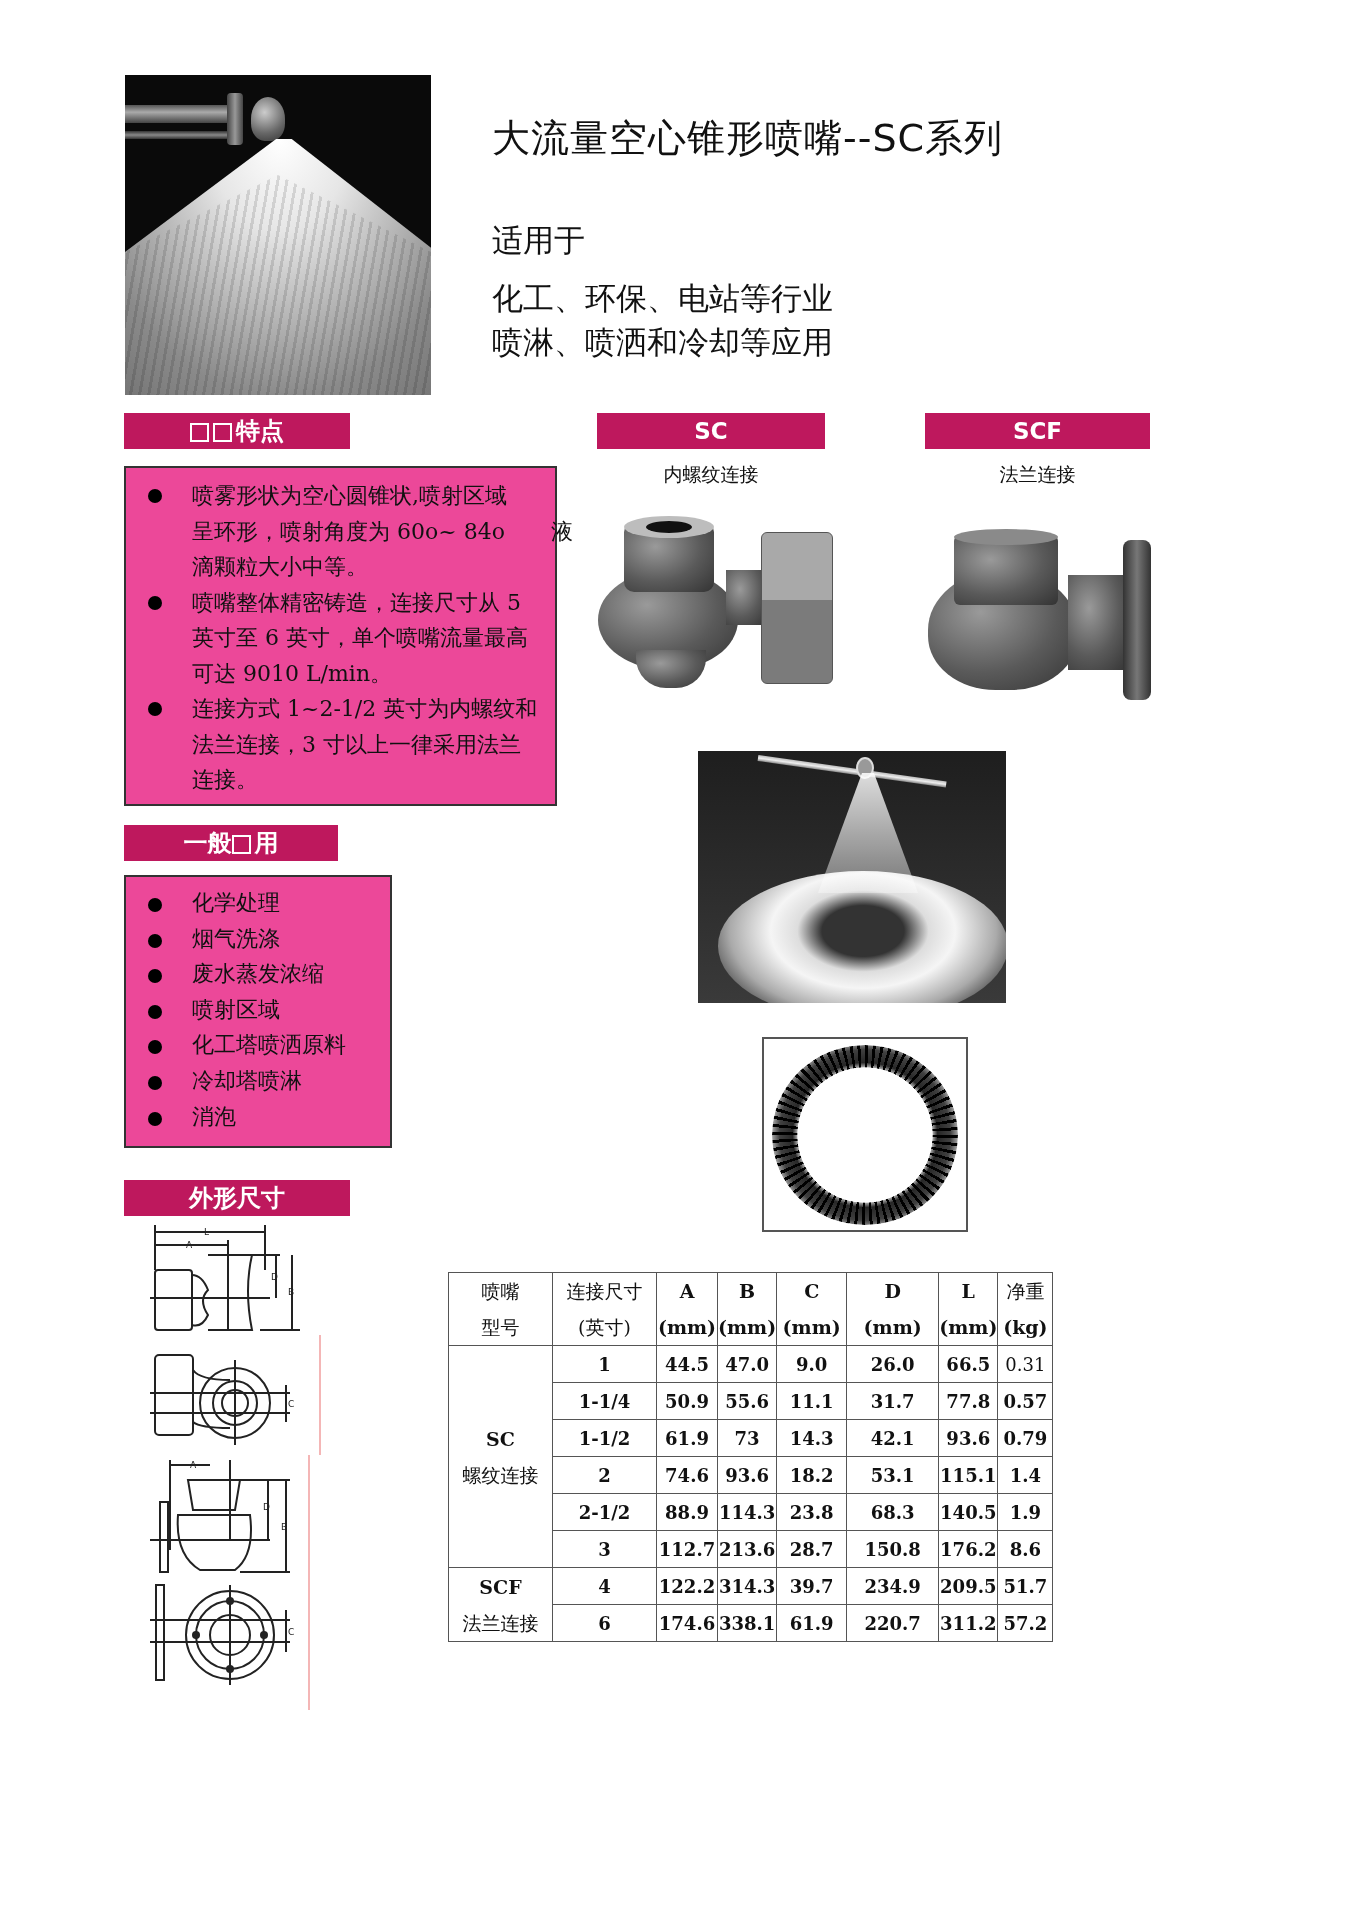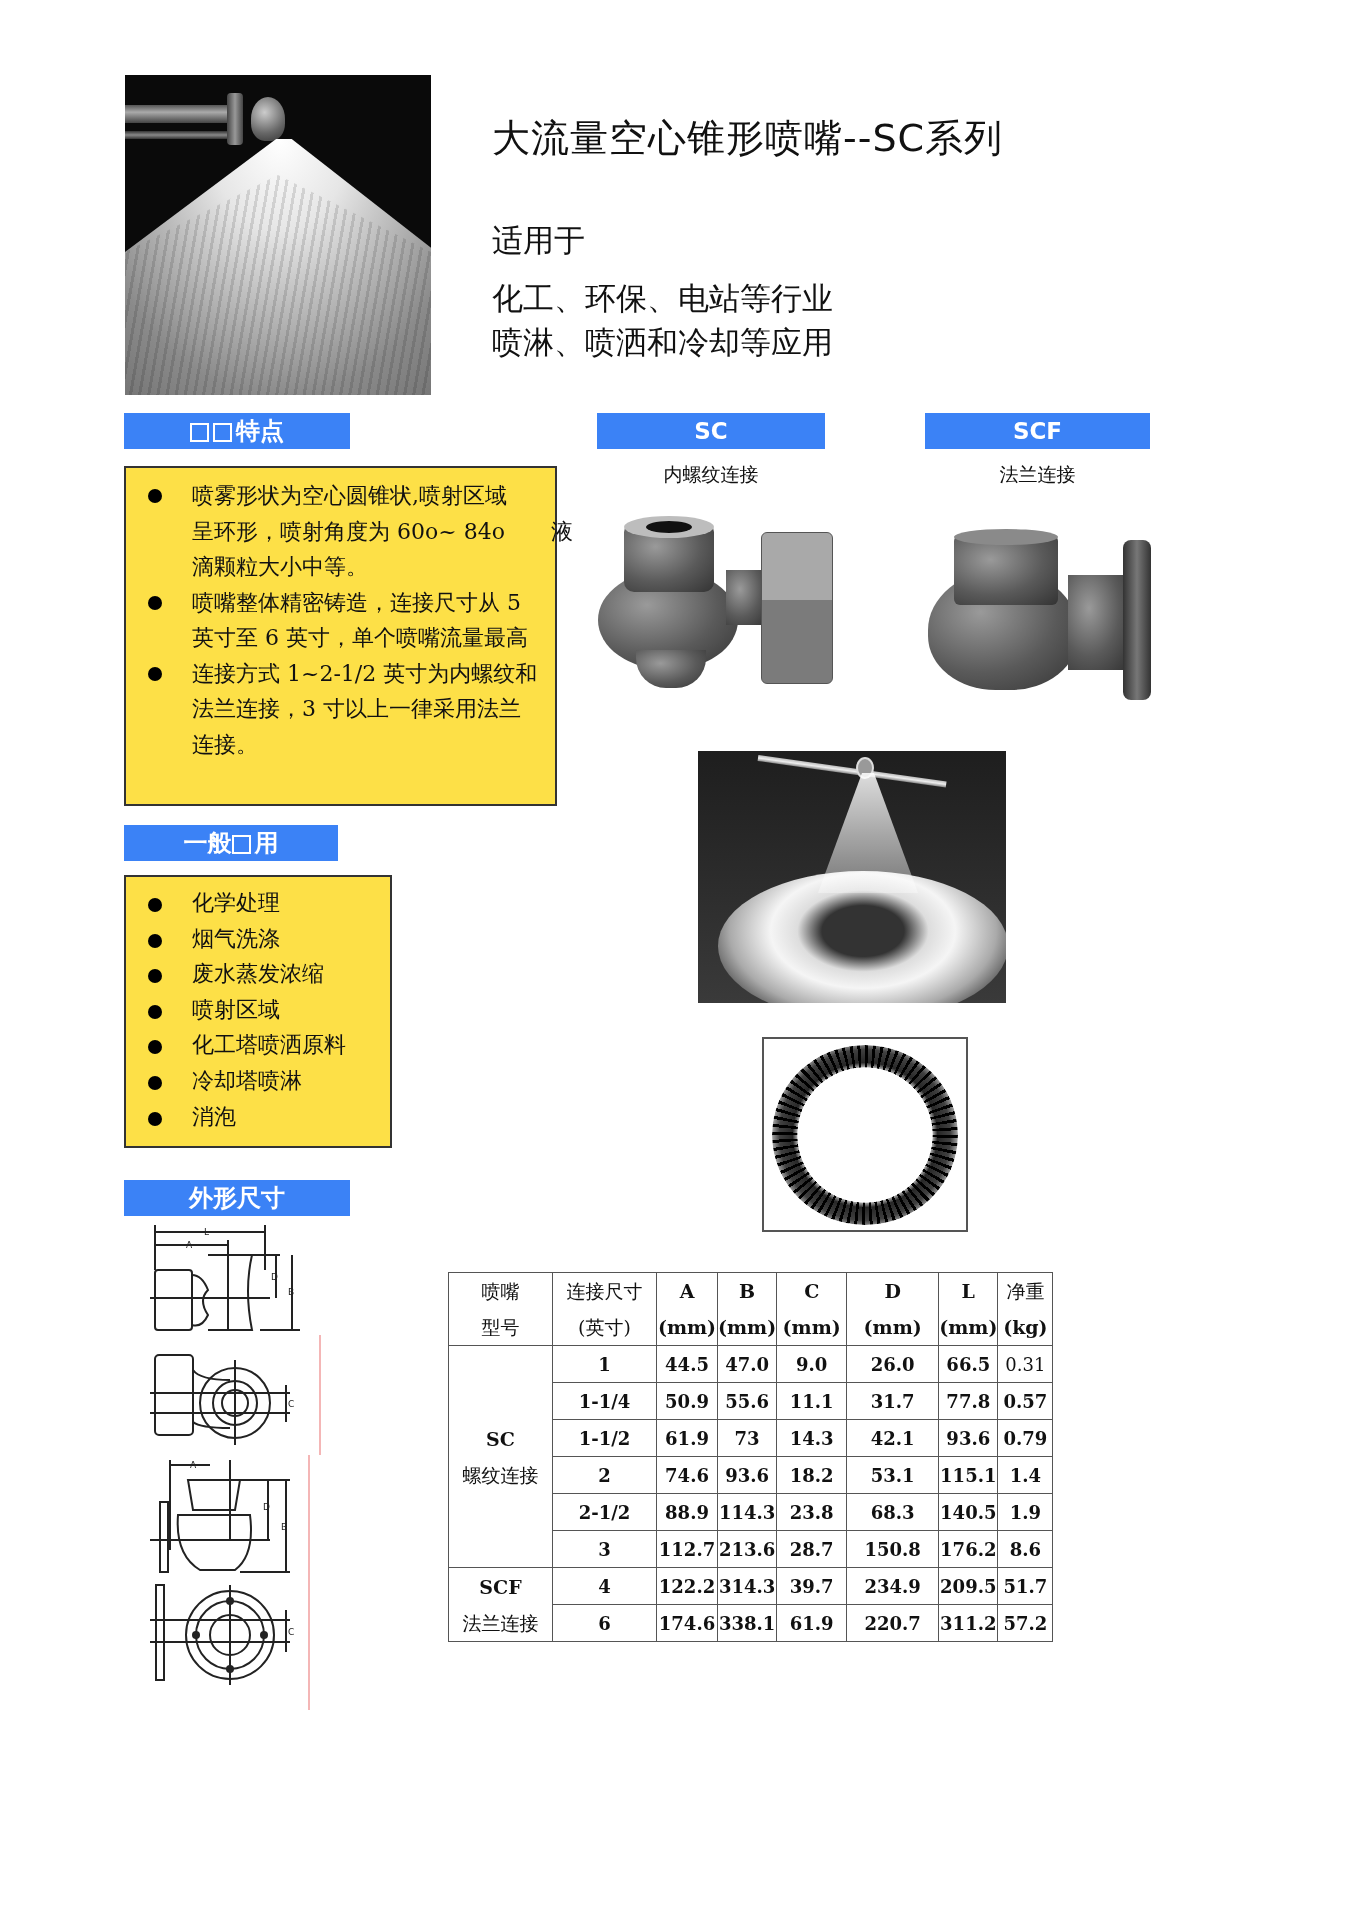--- a/index.html
+++ b/index.html
@@ -19,25 +19,25 @@
   .hero .cone { position: absolute; left: -40px; top: 64px; width: 390px; height: 260px;
                 background: radial-gradient(ellipse at 50% 0%, #ffffff 0%, #e6e6e6 25%, #bdbdbd 45%, #8a8a8a 70%, #6b6b6b 100%);
                 clip-path: polygon(49% 0%, 53% 0%, 100% 55%, 100% 100%, 0% 100%, 0% 55%); }
   .hero .streaks { position: absolute; left: 0; top: 100px; width: 306px; height: 220px;
                    background: repeating-linear-gradient(100deg, rgba(0,0,0,0.0) 0 6px, rgba(0,0,0,0.12) 6px 9px);
                    clip-path: polygon(50% 0%, 100% 35%, 100% 100%, 0% 100%, 0% 35%); }
 
   .title { left: 492px; top: 93px; font-size: 38px; font-family: "DejaVu Sans", "Liberation Sans", sans-serif; font-weight: normal; letter-spacing: 1px; white-space: nowrap; }
   .sub { left: 492px; font-size: 31px; font-family: "DejaVu Sans", "Liberation Sans", sans-serif; white-space: nowrap; text-align: right; }
 
-  .bar { background: #3b82f6; color: #fff; font-family: "DejaVu Sans", "Liberation Sans", sans-serif; font-weight: bold;
+  .bar { background: #be185d; color: #fff; font-family: "DejaVu Sans", "Liberation Sans", sans-serif; font-weight: bold;
          font-size: 24px; height: 36px; line-height: 36px; text-align: center; }
   .bar .sq { display: inline-block; width: 19px; height: 19px; border: 2px solid #fff; margin-right: 4px; vertical-align: -3px; box-sizing: border-box; }
 
-  .box { border: 2px solid #333; box-sizing: border-box; background: #fde047; }
+  .box { border: 2px solid #333; box-sizing: border-box; background: #ec4899; }
   .features { left: 124px; top: 446px; width: 433px; height: 340px; padding: 10px 0 0 0; }
   .features ul, .apps ul { list-style: none; margin: 0; padding: 0; }
   .features li { position: relative; padding-left: 66px; padding-right: 10px; font-size: 22px; line-height: 35.5px; }
   .bullet { position: absolute; left: 22px; top: 11px; width: 14px; height: 14px; border-radius: 50%; background: #000; }
   .features .overflow-char { position: absolute; right: -28px; }
 
   .apps { left: 124px; top: 855px; width: 268px; height: 273px; padding: 10px 0 0 0; font-family: Liberation Mono, monospace; }
   .apps li { position: relative; padding-left: 66px; font-size: 22px; line-height: 35.6px; white-space: nowrap; }
 
   .caption { font-family: "DejaVu Sans", "Liberation Sans", sans-serif; font-size: 19px; text-align: center; }
@@ -103,20 +103,21 @@
     <li>
       <span class="bullet"></span>
       <div>喷雾形状为空心圆锥状,喷射区域</div>
       <div style="position:relative"><span>呈环形，喷射角度为 60o~ 84o</span><span class="overflow-char">液</span></div>
       <div>滴颗粒大小中等。</div>
     </li>
     <li>
       <span class="bullet"></span>
       <div>喷嘴整体精密铸造，连接尺寸从 5</div>
       <div>英寸至 6 英寸，单个喷嘴流量最高</div>
+      <div>可达 9010 L/min。</div>
     </li>
     <li>
       <span class="bullet"></span>
       <div>连接方式 1~2-1/2 英寸为内螺纹和</div>
       <div>法兰连接，3 寸以上一律采用法兰</div>
       <div>连接。</div>
     </li>
   </ul>
 </div>
 

